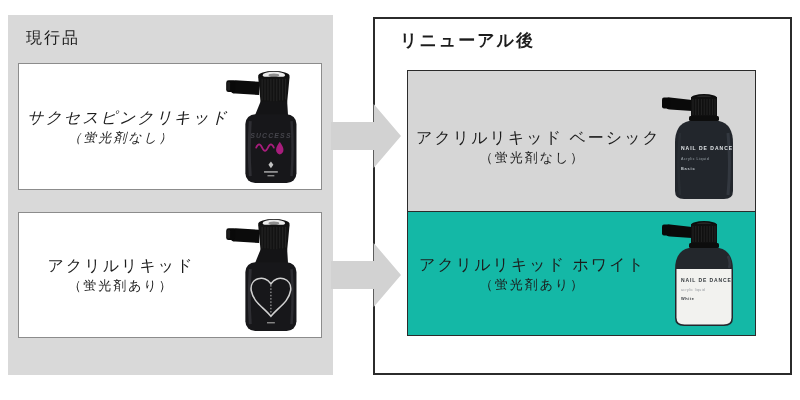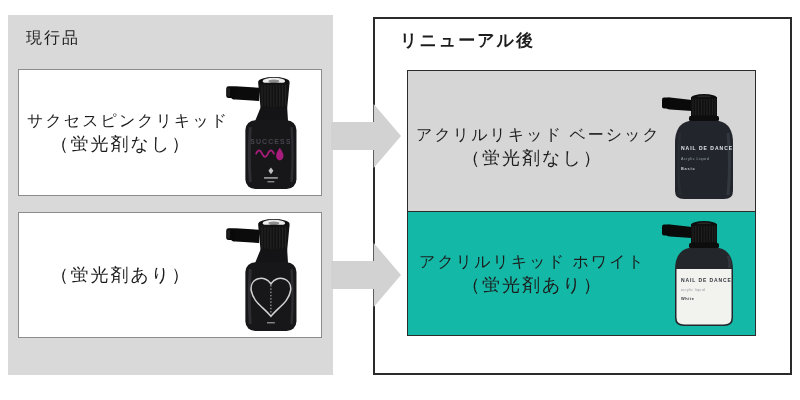--- a/index.html
+++ b/index.html
@@ -22,31 +22,31 @@
     left:373px;top:17px;width:419px;height:358px;background:#ffffff;
     border:2px solid #2b2b2b;box-sizing:border-box;
   }
   .panel-renewed .panel-title{left:25px;top:10px;font-weight:bold;font-size:17px;}
   
   .card{box-sizing:border-box;}
   .card-light{background:#ffffff;border:1px solid #8c8c8c;}
   .card-dark-border{border:1.5px solid #2b2b2b;}
   .card-gray{background:#d6d6d6;}
   .card-white{background:#14b8a6;}
-  .card-l1{left:10px;top:54px;width:304px;height:127px;}
+  .card-l1{left:10px;top:48px;width:304px;height:127px;font-style:italic;}
   .card-l2{left:10px;top:197px;width:304px;height:126px;}
   .card-r1{left:32px;top:51px;width:349px;height:154px;}
   .card-r2{left:32px;top:192px;width:349px;height:125px;}
   
   .label-block{
     position:absolute;left:8px;right:106px;top:50%;
     transform:translateY(-50%);text-align:center;
   }
   .product-name{font-size:16px;letter-spacing:2px;white-space:nowrap;}
-  .product-note{font-size:18px;letter-spacing:2px;white-space:nowrap;}
+  .product-note{font-size:13px;letter-spacing:2px;white-space:nowrap;}
   
   .bottle{position:absolute;top:50%;transform:translateY(-50%);}
   .bottle-tall{right:12px;width:86px;height:116px;}
   .bottle-stout{right:10px;width:92px;height:112px;}
   .bottle svg{width:100%;height:100%;display:block;}
   .bottle text{font-family:"Liberation Sans","DejaVu Sans",sans-serif;}
   
   .block-arrow{
     width:70px;height:64px;background:#d2d2d2;z-index:5;
     clip-path:polygon(0% 28%,61% 28%,61% 0%,100% 50%,61% 100%,61% 72%,0% 72%);
@@ -86,20 +86,21 @@
         <path d="M57 74 C61.5 80 62.5 85 57 87 C51.5 85 52.5 80 57 74 Z" fill="#a81d7c"></path>
         <path d="M48 94 l2.5 3.5 L48 101 l-2.5 -3.5 Z" fill="#c2c2c2"></path>
         <rect x="41" y="104" width="14" height="1.4" fill="#b5b5b5"></rect>
         <rect x="44.5" y="108" width="7" height="1.2" fill="#9e9e9e"></rect>
       </svg>
     </div>
   </div>
 
   <div class="abs card card-light card-l2">
     <div class="label-block">
+      <div class="product-name">アクリルリキッド</div>
       <div class="product-note">（蛍光剤あり）</div>
     </div>
     <div class="bottle bottle-tall">
       <svg viewBox="0 0 86 118">
         <ellipse cx="51" cy="7" rx="16" ry="5" fill="#0e0e0e"></ellipse>
         <ellipse cx="51" cy="6.3" rx="11.5" ry="3.4" fill="#ececec"></ellipse>
         <ellipse cx="51" cy="6.3" rx="5.5" ry="1.8" fill="#8f8f8f"></ellipse>
         <path d="M36 13 L12 11.5 Q7 11.5 7 16 L7 21 Q7 25 12 25 L36 26.5 Z" fill="#0b0b0b"></path>
         <rect x="2.5" y="11.5" width="9" height="12" rx="2.5" fill="#090909"></rect>
         <rect x="3.5" y="13" width="3" height="9" rx="1.5" fill="#1e1e1e"></rect>

